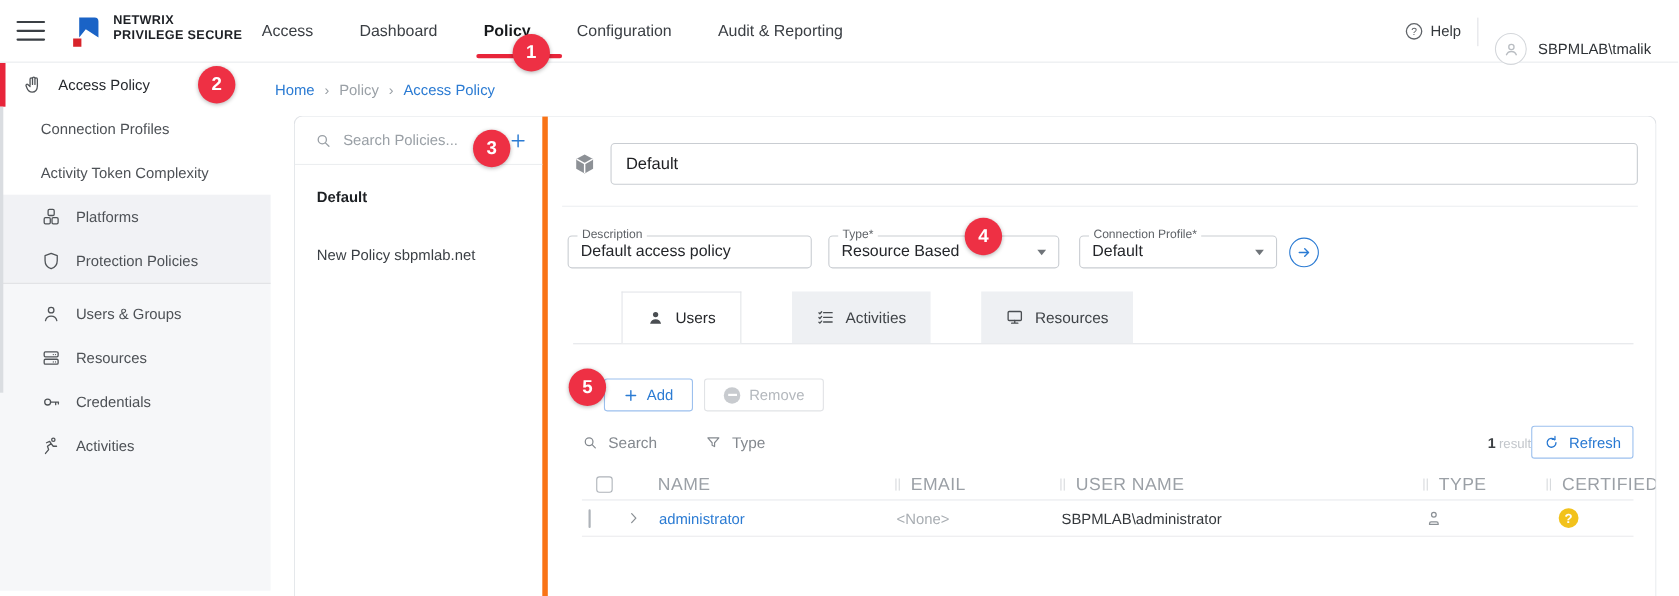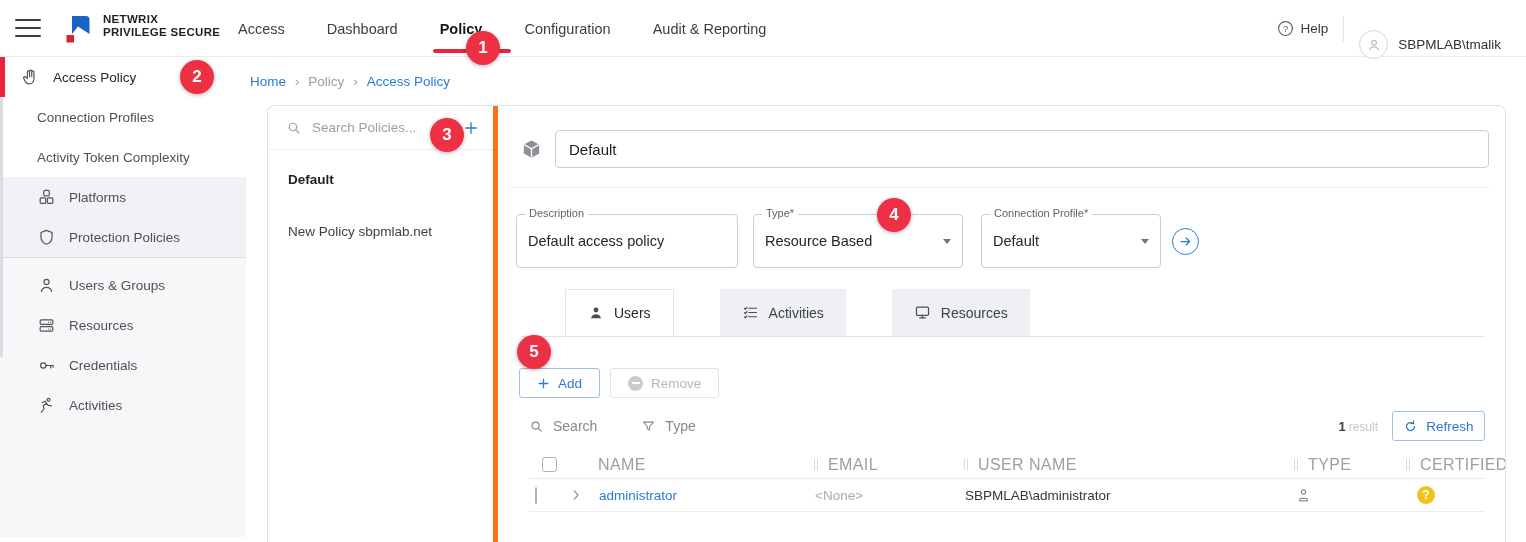--- a/index.html
+++ b/index.html
@@ -61,50 +61,50 @@
   .p-item.selected { font-weight:bold; color:#1d2024; }
 
   
   .detail { flex:1; padding-left:13px; overflow:hidden; }
   .title-row { display:flex; align-items:center; gap:12px; margin:24px 16px 0 9px; }
   .title-input { flex:1; height:38px; border:1px solid #c9cdd2; border-radius:4px; padding:0 13px;
                  font-size:15px; color:#202124; outline:none; font-family:inherit; background:#fff; }
   .hr { height:1px; background:#edeff2; margin:19px 16px 0 0; }
 
   .fields { display:flex; align-items:center; margin:26px 0 0 5px; }
-  .field { position:relative; height:54px; border:1px solid #c9cdd2; border-radius:4px; background:#fff;
+  .field { position:relative; height:30px; border:1px solid #c9cdd2; border-radius:4px; background:#fff;
            display:flex; align-items:center; padding:0 11px; font-size:14.5px; color:#24262a; cursor:default; }
   .field .flabel { position:absolute; top:-8px; left:8px; background:#fff; padding:0 4px;
                    font-size:11px; color:#5f6368; white-space:nowrap; }
   .f-desc { width:222px; margin-right:15px; }
   .f-type { width:210px; margin-right:18px; cursor:pointer; }
   .f-conn { width:180px; cursor:pointer; }
   .caret { margin-left:auto; width:0; height:0; border-left:4.5px solid transparent;
            border-right:4.5px solid transparent; border-top:5.5px solid #6f7479; }
   .go-btn { margin-left:11px; width:27px; height:27px; border-radius:50%; border:1.6px solid #2b7bd3;
             background:#fff; display:flex; align-items:center; justify-content:center; cursor:pointer; }
 
   .tabs { display:flex; gap:2px; margin:21px 20px 0 10px; border-bottom:1px solid #e3e5e9; }
   .tab { height:47px; display:flex; align-items:center; gap:10px; padding:0 22px; background:#eef0f3;
          font-size:14px; color:#3f4347; cursor:pointer;margin-left:44px; }
   .tab.active { background:#fff; border:1px solid #e3e5e9; border-bottom:none; margin-bottom:-1px;
                 color:#26282b; }
 
   .actions { display:flex; gap:10px; margin:31px 0 0 8px; }
   .btn { height:30px; display:flex; align-items:center; gap:8px; border-radius:3px; background:#fff;
          font-size:13.5px; padding:0 17px; cursor:pointer; font-family:inherit; }
-  .btn-add { border:1px solid #9cc0ee; color:#2b7bd3; }
+  .btn-add { border:1px solid #9cc0ee; color:#2b7bd3;margin-left:30px; }
   .btn-remove { border:1px solid #e1e3e6; color:#b4b8bd; cursor:default; }
   .minus-ic { width:15px; height:15px; border-radius:50%; background:#c8cbcf; position:relative; }
   .minus-ic::after { content:""; position:absolute; left:3.5px; top:6.5px; width:8px; height:2px; background:#fff; }
 
   .filter-row { display:flex; align-items:center; height:30px; margin:13px 20px 0 18px; }
   .f-item { display:flex; align-items:center; gap:9px; color:#84898f; font-size:14px; margin-right:44px; cursor:pointer; }
   .spacer { flex:1; }
-  .result { font-size:12px; color:#c2c6cb; margin-right:14px; }
+  .result { font-size:12px; color:#c2c6cb; }
   .result b { font-size:13px; color:#3c4043; margin-right:3px; }
   .btn-refresh { height:30px; width:93px; padding:0; justify-content:center; border:1px solid #9cc0ee;
                  color:#2979d2; }
 
   .tbl { margin:10px 20px 0 18px; }
   .thead, .trow { display:grid; grid-template-columns:34px 28px 216px 150px 330px 88px 1fr; align-items:center; }
   .thead { height:28px; border-bottom:1px solid #e8eaed; color:#9ba0a6; font-size:16px; letter-spacing:.4px; }
   .th { display:flex; align-items:center; gap:10px; padding-left:7px; height:100%; }
   .sep { width:4px; height:11px; border-left:1px solid #d7dadd; border-right:1px solid #d7dadd; flex:none; }
   .sep.end { margin-left:auto; margin-right:2px; }

